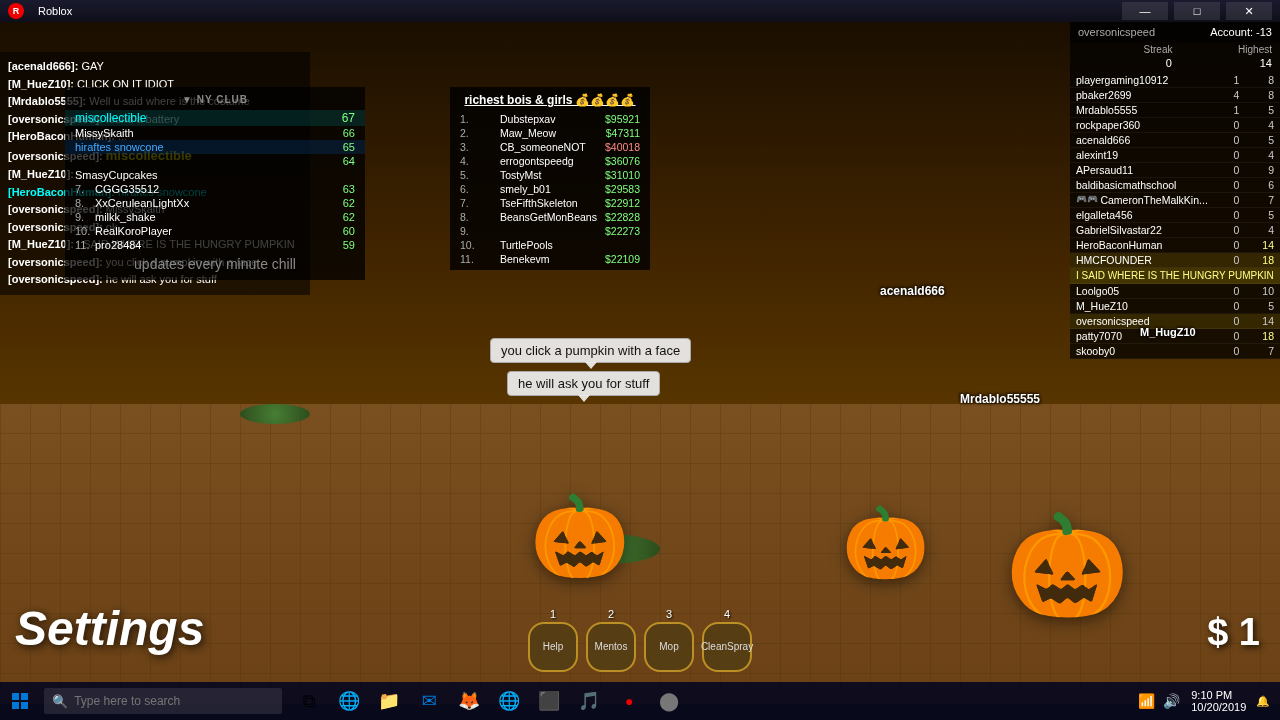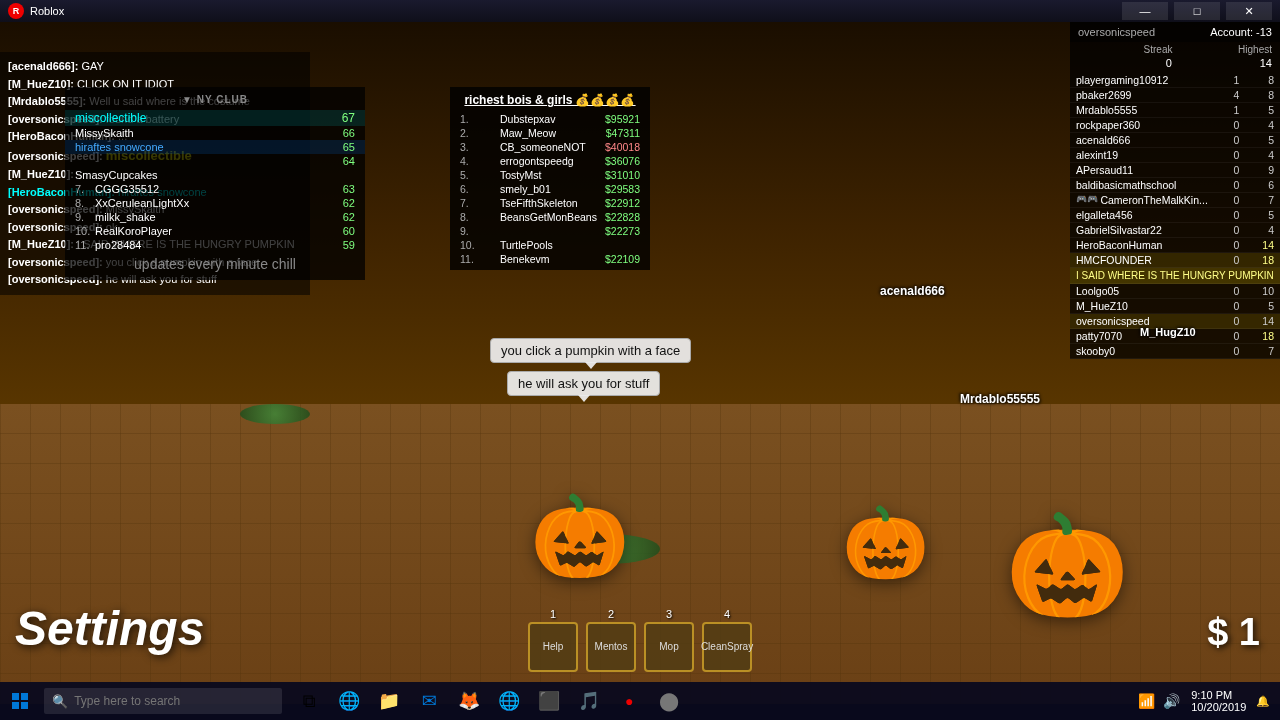--- a/index.html
+++ b/index.html
@@ -265,21 +265,21 @@
       color: #fff;
       font-size: 11px;
       text-shadow: 1px 1px 2px #000;
     }
 
     .toolbar-slot .slot-box {
       width: 50px;
       height: 50px;
       background: rgba(80,60,20,0.8);
       border: 2px solid rgba(255,200,50,0.6);
-      border-radius: 4px;
+      border-radius: 16px;
       display: flex;
       align-items: center;
       justify-content: center;
       font-size: 10px;
       color: #ddd;
       text-align: center;
       line-height: 1.2;
     }
 
     
@@ -305,20 +305,21 @@
       justify-content: center;
       font-size: 9px;
       color: #fff;
       font-weight: bold;
     }
 
     #title-bar .tb-title {
       color: #fff;
       font-size: 11px;
       flex: 1;
+      margin-left: 8px;
     }
 
     #title-bar .tb-controls {
       display: flex;
       gap: 6px;
     }
 
     #title-bar .tb-btn {
       width: 46px;
       height: 18px;

